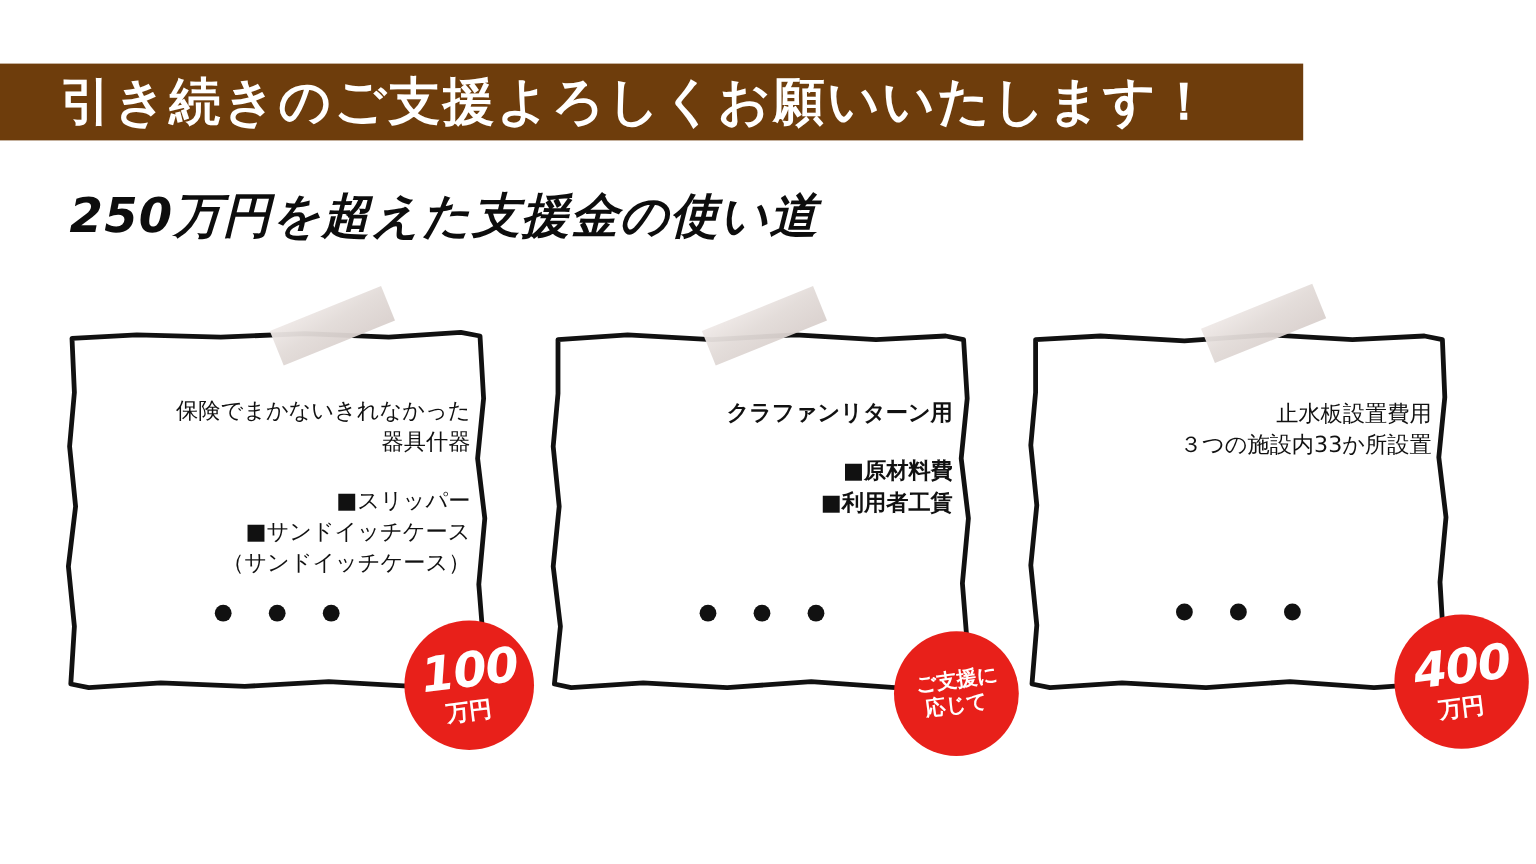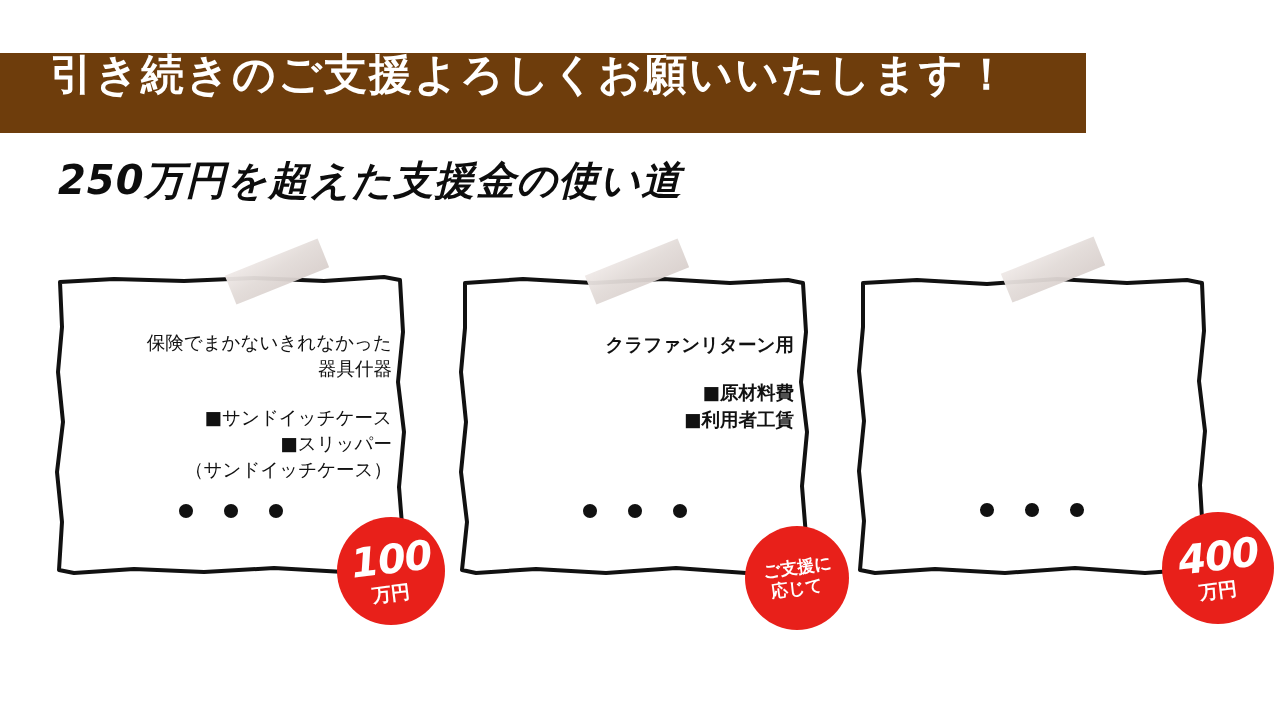--- a/index.html
+++ b/index.html
@@ -5,22 +5,22 @@
   html,body{margin:0;padding:0;}
   body{
     width:1280px;height:720px;background:#ffffff;overflow:hidden;
     font-family:"Liberation Sans","DejaVu Sans",sans-serif;
     position:relative;
   }
   #slide{position:absolute;inset:0;background:#fff;}
 
   
   .banner{
-    position:absolute;left:0;top:53px;width:1086px;height:80px;
-    background:#6E3D0C;display:flex;align-items:flex-start;
+    position:absolute;left:0;top:53px;width:1086px;height:64px;
+    background:#6E3D0C;display:flex;align-items:center;
   }
   .banner-text{
     color:#ffffff;font-size:43px;font-weight:bold;letter-spacing:2px;
     margin-left:50px;line-height:1;white-space:nowrap;
     font-family:"DejaVu Sans","Liberation Sans",sans-serif;
   }
 
   
   .subtitle{
     position:absolute;left:58px;top:158px;
@@ -100,22 +100,22 @@
         <path d="M6,10 L60,7 L130,9 L200,6 L270,9 L330,5 L346,8
                  L349,60 L344,110 L350,160 L345,215 L349,265 L346,297
                  L290,300 L220,296 L150,300 L80,297 L20,301 L5,298
                  L8,250 L3,200 L9,150 L4,100 L8,55 Z" fill="#ffffff" stroke="#111111" stroke-width="4" stroke-linejoin="round" stroke-linecap="round"></path>
       </svg>
     </div>
     <div class="card-body">
       <div class="card-head">保険でまかないきれなかった
 器具什器</div>
       <div class="card-list">
+        <div>■スリッパー</div>
         <div>■サンドイッチケース</div>
-        <div>■スリッパー</div>
         <div class="card-note">（サンドイッチケース）</div>
       </div>
     </div>
     <div class="dots" style="left:125px;top:232px;">
       <span></span>
       <span></span>
       <span></span>
     </div>
   </div>
 
@@ -159,20 +159,24 @@
   <div class="card" style="left:855px;top:275px;width:352px;height:301px;">
     <div class="card-frame">
       <svg viewBox="0 0 352 301" preserveAspectRatio="none">
         <path d="M8,8 L62,5 L132,9 L202,4 L272,8 L332,5 L347,8
                  L349,56 L344,106 L350,156 L345,210 L348,260 L346,294
                  L290,298 L220,293 L150,298 L80,294 L20,298 L5,295
                  L9,246 L4,196 L9,146 L4,96 L8,52 Z" fill="#ffffff" stroke="#111111" stroke-width="4" stroke-linejoin="round" stroke-linecap="round"></path>
       </svg>
     </div>
     <div class="card-body">
+      <div class="card-list">
+        <div>止水板設置費用</div>
+        <div>３つの施設内33か所設置</div>
+      </div>
     </div>
     <div class="dots" style="left:125px;top:228px;">
       <span></span>
       <span></span>
       <span></span>
     </div>
   </div>
 
   <div class="tape" style="left:1003px;top:254px;transform:rotate(-22deg);"></div>
 

